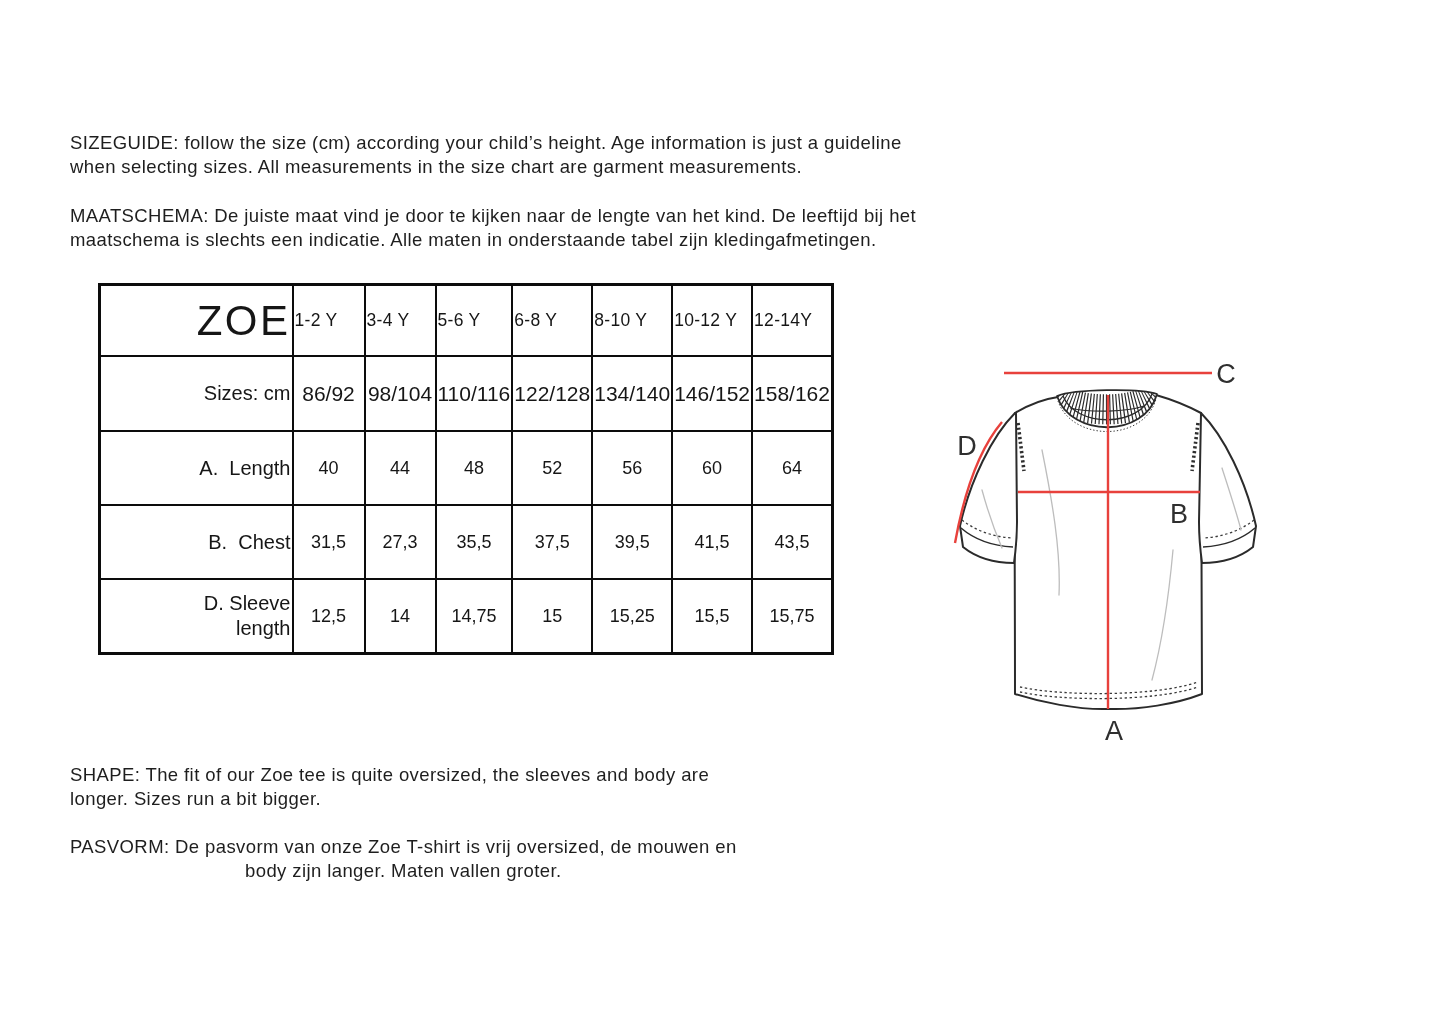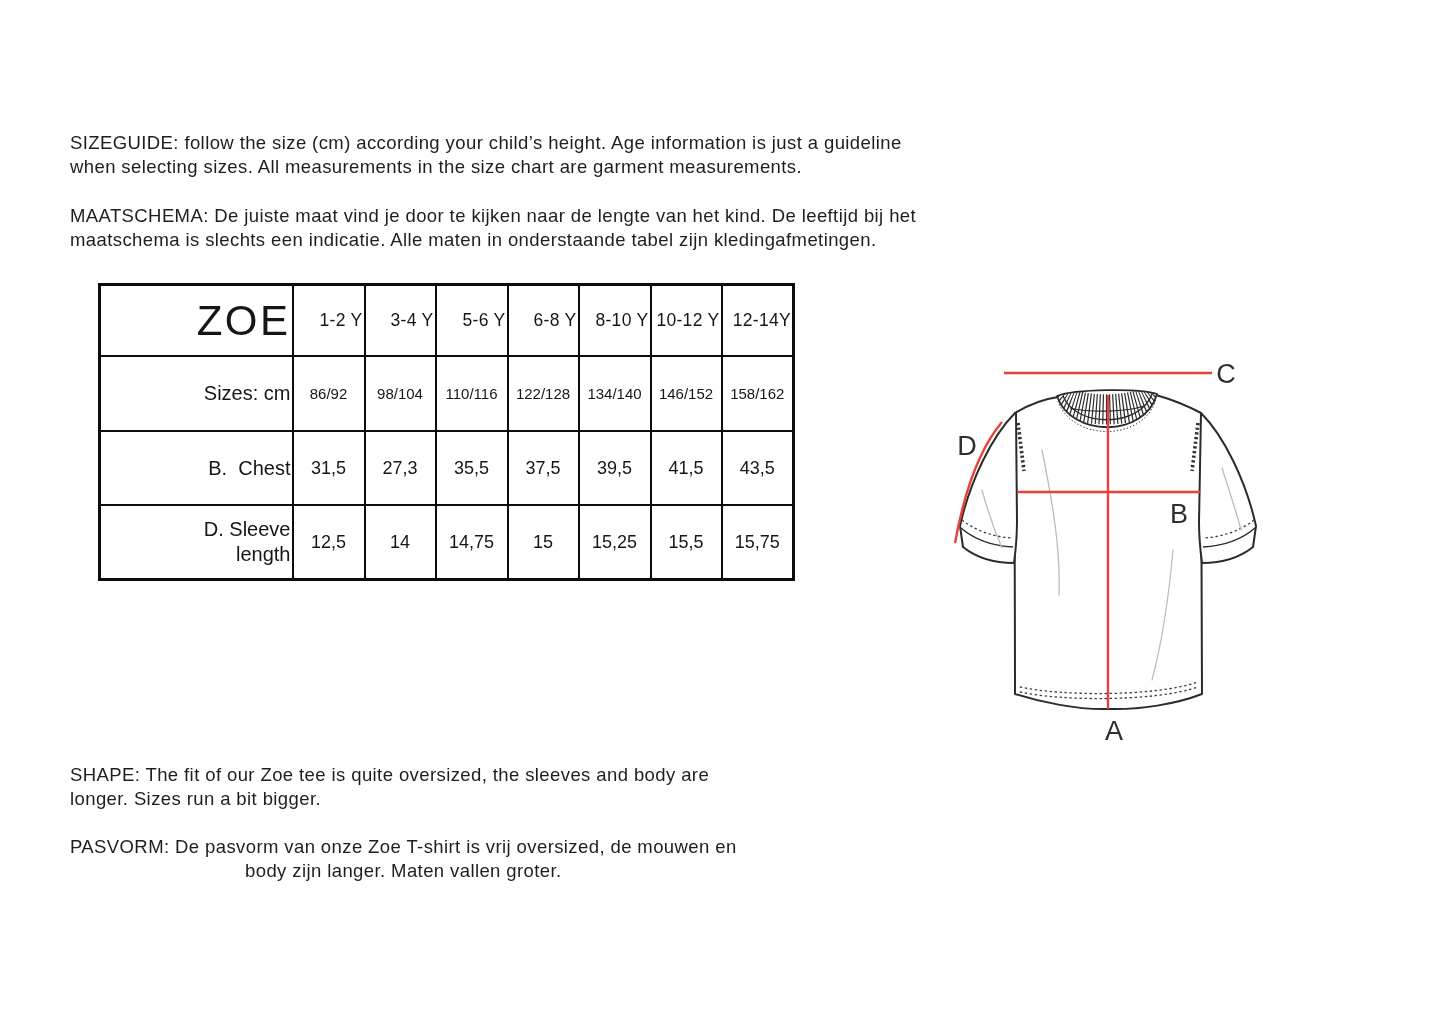--- a/index.html
+++ b/index.html
@@ -22,24 +22,24 @@
     border:3px solid #0c0c0c;
   }
   .size-table td{
     border:2px solid #0c0c0c;vertical-align:middle;
     color:#161616;overflow:hidden;text-align:right;
   }
   .size-table tr:nth-child(1) td{height:67px;}
   .size-table tr:nth-child(2) td{height:71px;}
   .size-table tr:nth-child(n+3) td{height:70px;}
   td.zoe{font-size:42px;letter-spacing:2.5px;padding-left:28px;font-weight:400;}
-  td.head{font-size:17.5px;text-align:right;letter-spacing:0.3px;}
+  td.head{font-size:17.5px;text-align:left;letter-spacing:0.3px;}
   td.rowlabel{font-size:20px;padding-left:23px;line-height:25px;white-space:pre-line;}
   td.val{font-size:18px;text-align:center;}
-  tr.sizes td.val{font-size:15px;}
+  tr.sizes td.val{font-size:21px;}
 
   .diagram-wrap{position:absolute;left:930px;top:350px;width:420px;height:420px;}
   .outline{fill:#ffffff;stroke:#2b2b2b;stroke-width:2;stroke-linejoin:round;}
   .thin{fill:none;stroke:#2b2b2b;stroke-width:1.5;}
   .dotline{fill:none;stroke:#3a3a3a;stroke-width:1.3;stroke-dasharray:2.4 2.6;}
   .crease{fill:none;stroke:#bdbdbd;stroke-width:1.3;stroke-linecap:round;}
   .stitch{fill:none;stroke:#2e2e2e;stroke-width:3.6;stroke-dasharray:2.2 2.5;}
   .rib{fill:none;stroke:#2b2b2b;stroke-dasharray:1.2 2.2;}
   .measure-line{fill:none;stroke:var(--accent,#e8413c);stroke-width:2.4;}
   .measure-label{font-family:"Liberation Sans",sans-serif;font-size:27px;fill:#2f2f2f;text-anchor:middle;}
@@ -76,20 +76,30 @@
       </tr>
       <tr class="sizes">
         <td class="rowlabel">Sizes: cm</td>
         <td class="val">86/92</td>
         <td class="val">98/104</td>
         <td class="val">110/116</td>
         <td class="val">122/128</td>
         <td class="val">134/140</td>
         <td class="val">146/152</td>
         <td class="val">158/162</td>
+      </tr>
+      <tr>
+        <td class="rowlabel">A.&nbsp;&nbsp;Length</td>
+        <td class="val">40</td>
+        <td class="val">44</td>
+        <td class="val">48</td>
+        <td class="val">52</td>
+        <td class="val">56</td>
+        <td class="val">60</td>
+        <td class="val">64</td>
       </tr>
       <tr>
         <td class="rowlabel">B.&nbsp;&nbsp;Chest</td>
         <td class="val">31,5</td>
         <td class="val">27,3</td>
         <td class="val">35,5</td>
         <td class="val">37,5</td>
         <td class="val">39,5</td>
         <td class="val">41,5</td>
         <td class="val">43,5</td>

